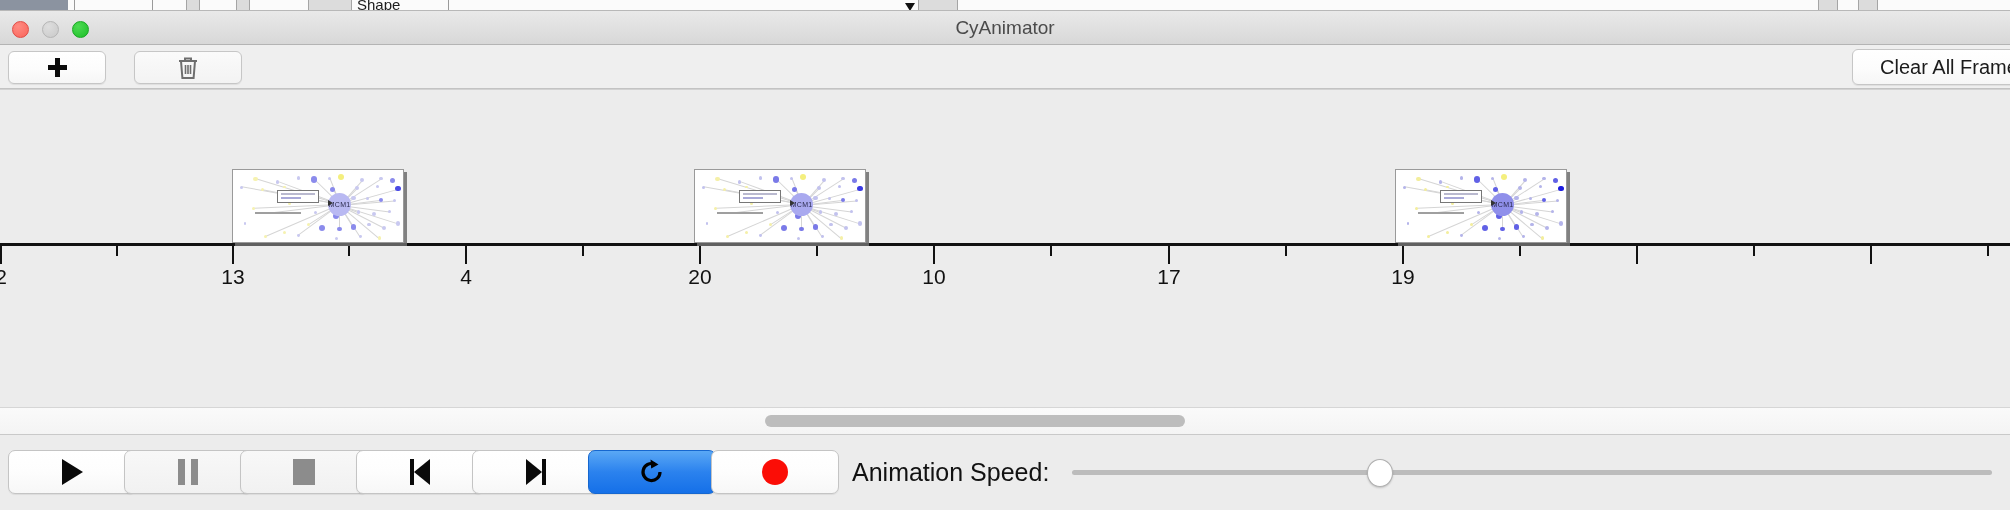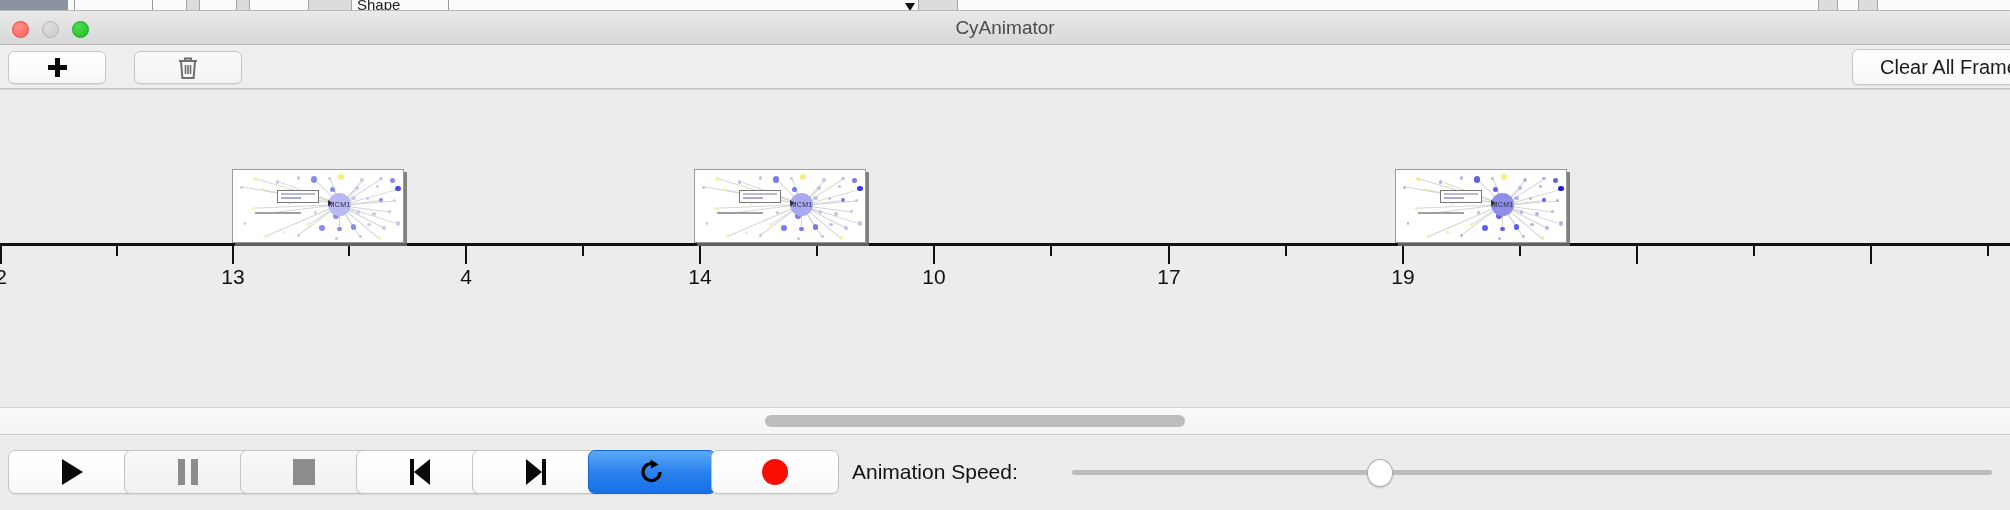--- a/index.html
+++ b/index.html
@@ -164,21 +164,21 @@
   .ico-pause s { display: block; width: 7px; height: 26px; background: #8c8c8c; }
   .ico-stop { width: 22px; height: 26px; background: #8c8c8c; }
   .ico-prev, .ico-next { display: flex; align-items: center; }
   .ico-prev s, .ico-next s { display: block; width: 4px; height: 26px; background: #0a0a0a; }
   .ico-prev u { display: block; width: 0; height: 0; border-right: 16px solid #0a0a0a; border-top: 13px solid transparent; border-bottom: 13px solid transparent; }
   .ico-next u { display: block; width: 0; height: 0; border-left: 16px solid #0a0a0a; border-top: 13px solid transparent; border-bottom: 13px solid transparent; }
   .ico-record { width: 26px; height: 26px; border-radius: 50%; background: #fb0d06; }
 
   .speed-label {
     position: absolute; left: 852px; top: 15px; height: 44px;
-    line-height: 44px; font-size: 21px; color: #121212; white-space: nowrap;
+    line-height: 44px; font-size: 25px; color: #121212; white-space: nowrap;
   }
   .slider { position: absolute; left: 1072px; top: 15px; width: 920px; height: 44px; }
   .slider-track {
     position: absolute; left: 0; top: 20px; width: 920px; height: 5px;
     background: #bcbcbc; border-radius: 3px;
   }
   .slider-thumb {
     position: absolute; left: 308px; top: 9px; width: 26px; height: 28px;
     background: #ffffff; border: 1px solid #b0b0b0; border-radius: 50%;
     box-shadow: 0 1px 2px rgba(0,0,0,.18);
@@ -238,21 +238,21 @@
         <div class="tick major" style="left: 0px;"></div>
         <div class="tick-label" style="left: 1px;">2</div>
         <div class="tick minor" style="left: 116px;"></div>
         <div class="tick major" style="left: 232px;"></div>
         <div class="tick-label" style="left: 233px;">13</div>
         <div class="tick minor" style="left: 348px;"></div>
         <div class="tick major" style="left: 465px;"></div>
         <div class="tick-label" style="left: 466px;">4</div>
         <div class="tick minor" style="left: 582px;"></div>
         <div class="tick major" style="left: 699px;"></div>
-        <div class="tick-label" style="left: 700px;">14</div>
+        <div class="tick-label" style="left: 700px;">20</div>
         <div class="tick minor" style="left: 816px;"></div>
         <div class="tick major" style="left: 933px;"></div>
         <div class="tick-label" style="left: 934px;">10</div>
         <div class="tick minor" style="left: 1050px;"></div>
         <div class="tick major" style="left: 1168px;"></div>
         <div class="tick-label" style="left: 1169px;">17</div>
         <div class="tick minor" style="left: 1285px;"></div>
         <div class="tick major" style="left: 1402px;"></div>
         <div class="tick-label" style="left: 1403px;">19</div>
         <div class="tick minor" style="left: 1519px;"></div>

